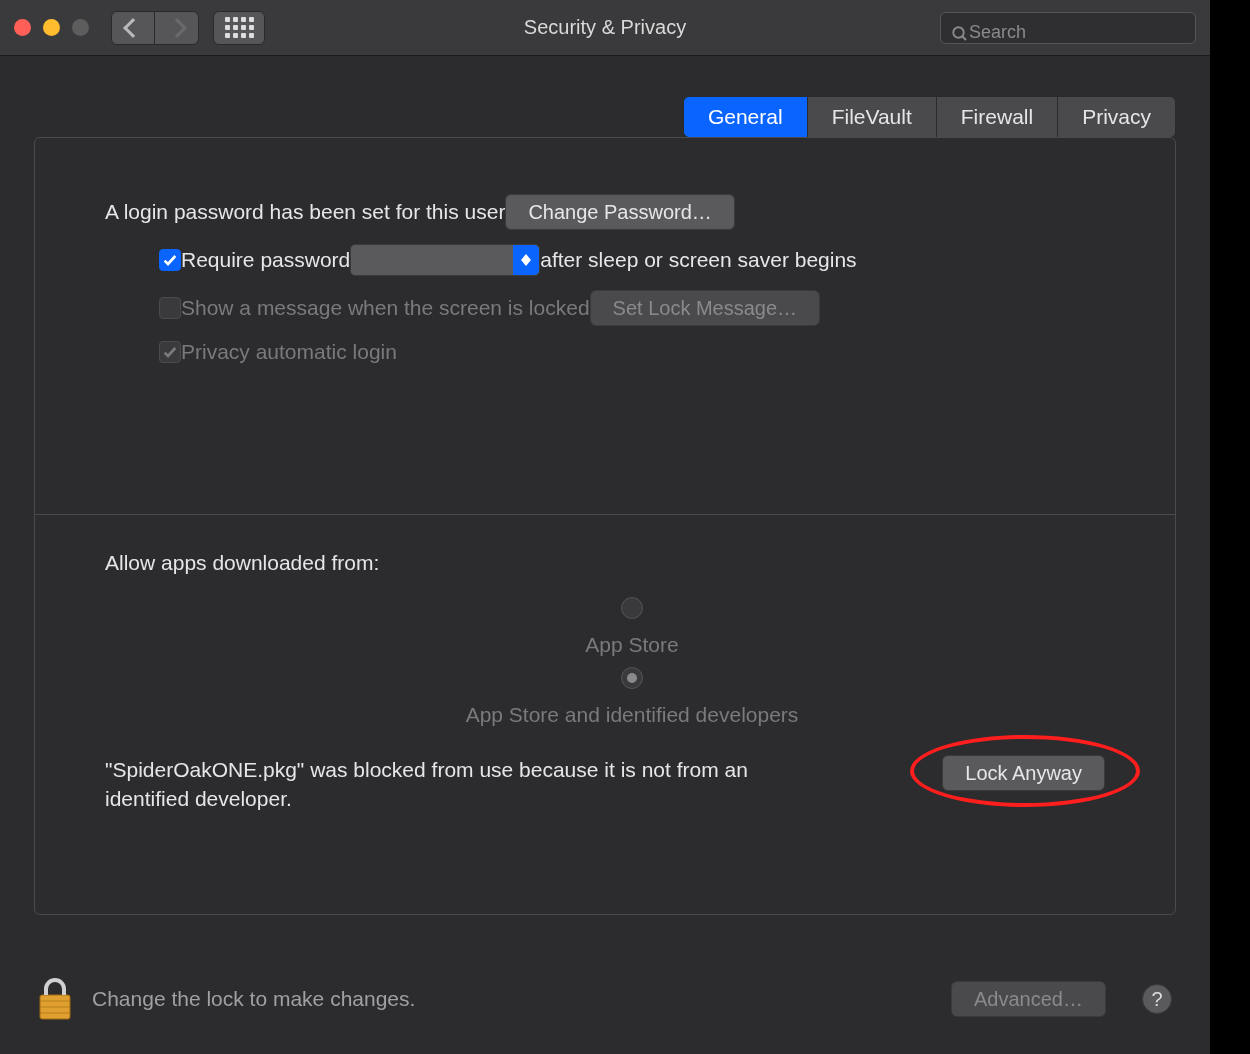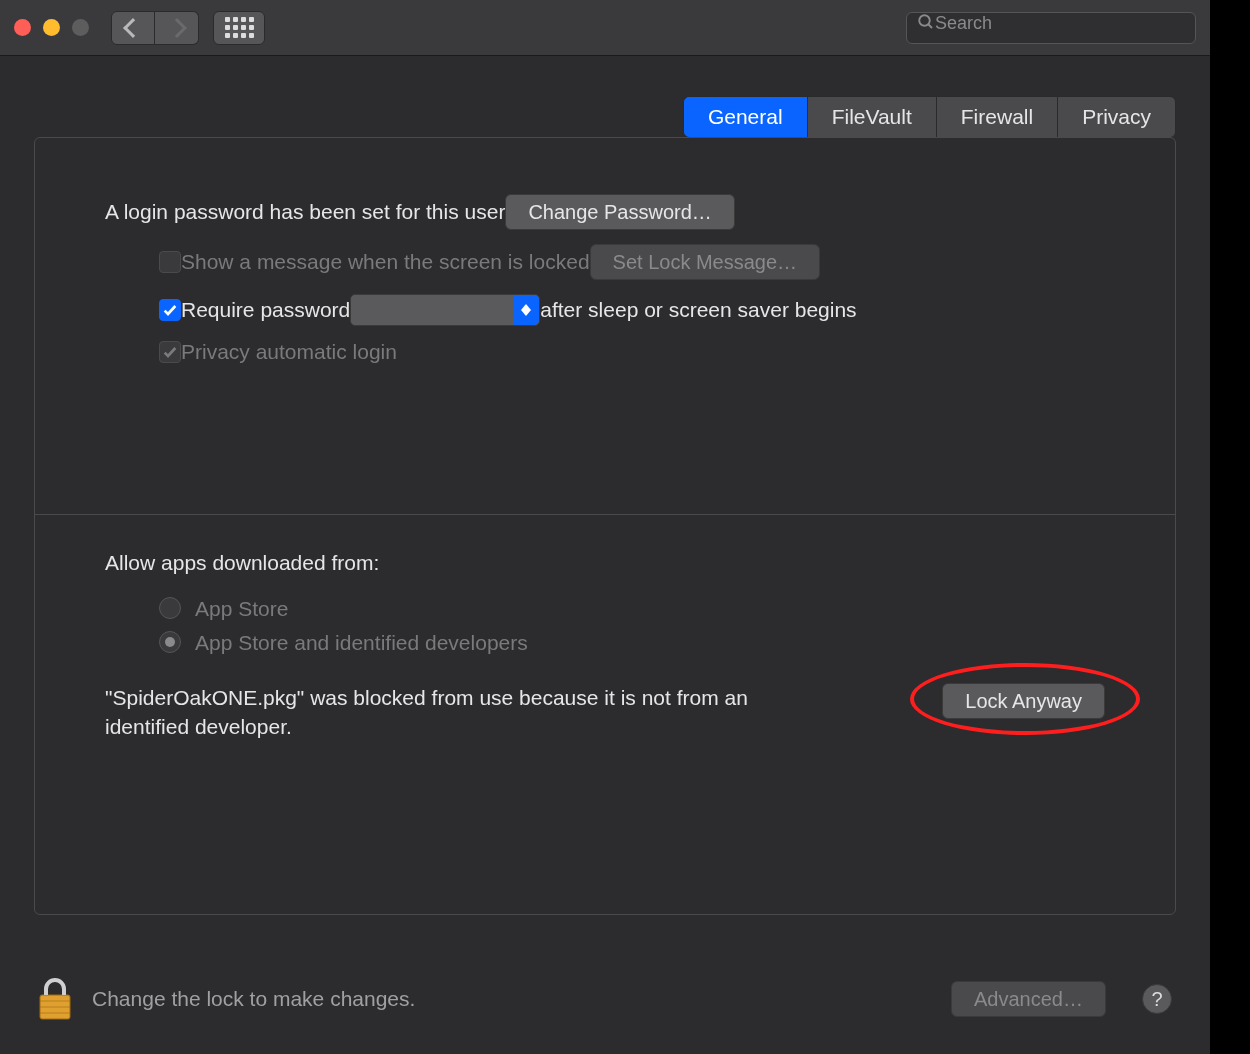--- a/index.html
+++ b/index.html
@@ -43,23 +43,23 @@
   .grid-btn {
     width: 52px; height: 34px; margin-left: 14px;
     background: #565658; border: 1px solid #2a2a2a; border-radius: 6px;
     display: flex; align-items: center; justify-content: center;
   }
   .window-title {
     position: absolute; left: 0; right: 0; text-align: center;
     color: #d9d9d9; font-size: 20px; font-weight: 500; pointer-events: none;
   }
   .search-box {
-    margin-left: auto; width: 290px; height: 32px;
+    margin-left: auto; width: 256px; height: 32px;
     background: #2f2f31; border: 1px solid #555; border-radius: 6px;
-    display: flex; align-items: flex-start; padding: 0 10px;
+    display: flex; align-items: flex-end; padding: 0 10px;
   }
   .search-box input {
     flex: 1; background: transparent; border: none; outline: none;
     color: #ccc; font-size: 18px;
   }
   .search-box input::placeholder { color: #8a8a8c; }
   .search-icon svg { display: block; }
 
   .content {
     padding: 40px 34px 0 34px;
@@ -104,21 +104,21 @@
     position: relative;
   }
   .popup .arrows {
     position: absolute; right: 0; top: 0; bottom: 0; width: 26px;
     background: #0a64ff; border-radius: 0 5px 5px 0;
     display: flex; flex-direction: column; align-items: center; justify-content: center;
   }
   .popup .arrows svg { display:block; }
   .hr { border: none; border-top: 1px solid #4a4a4c; margin: 36px -70px 36px -70px; }
   .section-label { font-size: 21px; color: #e6e6e8; margin-bottom: 22px; }
-  .radio-row { display: flex; gap: 14px; padding-left: 54px; color: #7a7a7c; font-size: 21px; margin-bottom: 10px; }
+  .radio-row { display: flex; align-items: center; gap: 14px; padding-left: 54px; color: #7a7a7c; font-size: 21px; margin-bottom: 10px; flex-direction: column; }
   .radio {
     width: 22px; height: 22px; border-radius: 50%; border: 1px solid #555;
     background: #3a3a3c; display: inline-flex; align-items: center; justify-content: center; flex-shrink:0;
   }
   .radio.sel::after {
     content: ""; width: 10px; height: 10px; border-radius: 50%; background: #8a8a8c;
   }
   .blocked-row {
     display: flex; align-items: flex-start; justify-content: space-between;
     margin-top: 28px; gap: 40px;
@@ -179,20 +179,21 @@
         <span></span>
           <span></span>
           <span></span>
           <span></span>
         <span></span>
           <span></span>
           <span></span>
           <span></span>
       </div>
     </div>
+    <div class="window-title">Security &amp; Privacy</div>
     <div class="search-box">
       <span class="search-icon">
         <svg width="18" height="18" viewBox="0 0 24 24" fill="none" stroke="#8a8a8c" stroke-width="2.5">
             <circle cx="10" cy="10" r="7"></circle>
             <line x1="20" y1="20" x2="15" y2="15"></line>
           </svg>
       </span>
       <input type="text" placeholder="Search" style="">
     </div>
   </div>
@@ -204,26 +205,20 @@
       <div class="tab">FileVault</div>
       <div class="tab">Firewall</div>
       <div class="tab">Privacy</div>
     </div>
 
     <div class="panel">
 
       <div class="row">
         <span>A login password has been set for this user</span>
         <div class="mac-btn">Change Password…</div>
-      </div>
-
-      <div class="row indent1 disabled">
-        <span class="chk dis"></span>
-        <span>Show a message when the screen is locked</span>
-        <div class="mac-btn dis">Set Lock Message…</div>
       </div>
 
       <div class="row indent1">
         <span class="chk blue">
           <svg viewBox="0 0 24 24" fill="none" stroke="#fff" stroke-width="4">
               <polyline points="4,13 9,18 20,6"></polyline>
             </svg>
         </span>
         <span>Require password</span>
         <div class="popup">
@@ -233,20 +228,26 @@
               </svg>
             <svg width="10" height="6" viewBox="0 0 10 6">
                 <polygon points="0,0 10,0 5,6" fill="#fff"></polygon>
               </svg>
           </span>
         </div>
         <span>after sleep or screen saver begins</span>
       </div>
 
       <div class="row indent1 disabled">
+        <span class="chk dis"></span>
+        <span>Show a message when the screen is locked</span>
+        <div class="mac-btn dis">Set Lock Message…</div>
+      </div>
+
+      <div class="row indent1 disabled">
         <span class="chk dis">
           <svg viewBox="0 0 24 24" fill="none" stroke="#7a7a7c" stroke-width="4">
               <polyline points="4,13 9,18 20,6"></polyline>
             </svg>
         </span>
         <span>Privacy automatic login</span>
       </div>
 
       <hr class="hr" style="margin-top:150px;">
 

